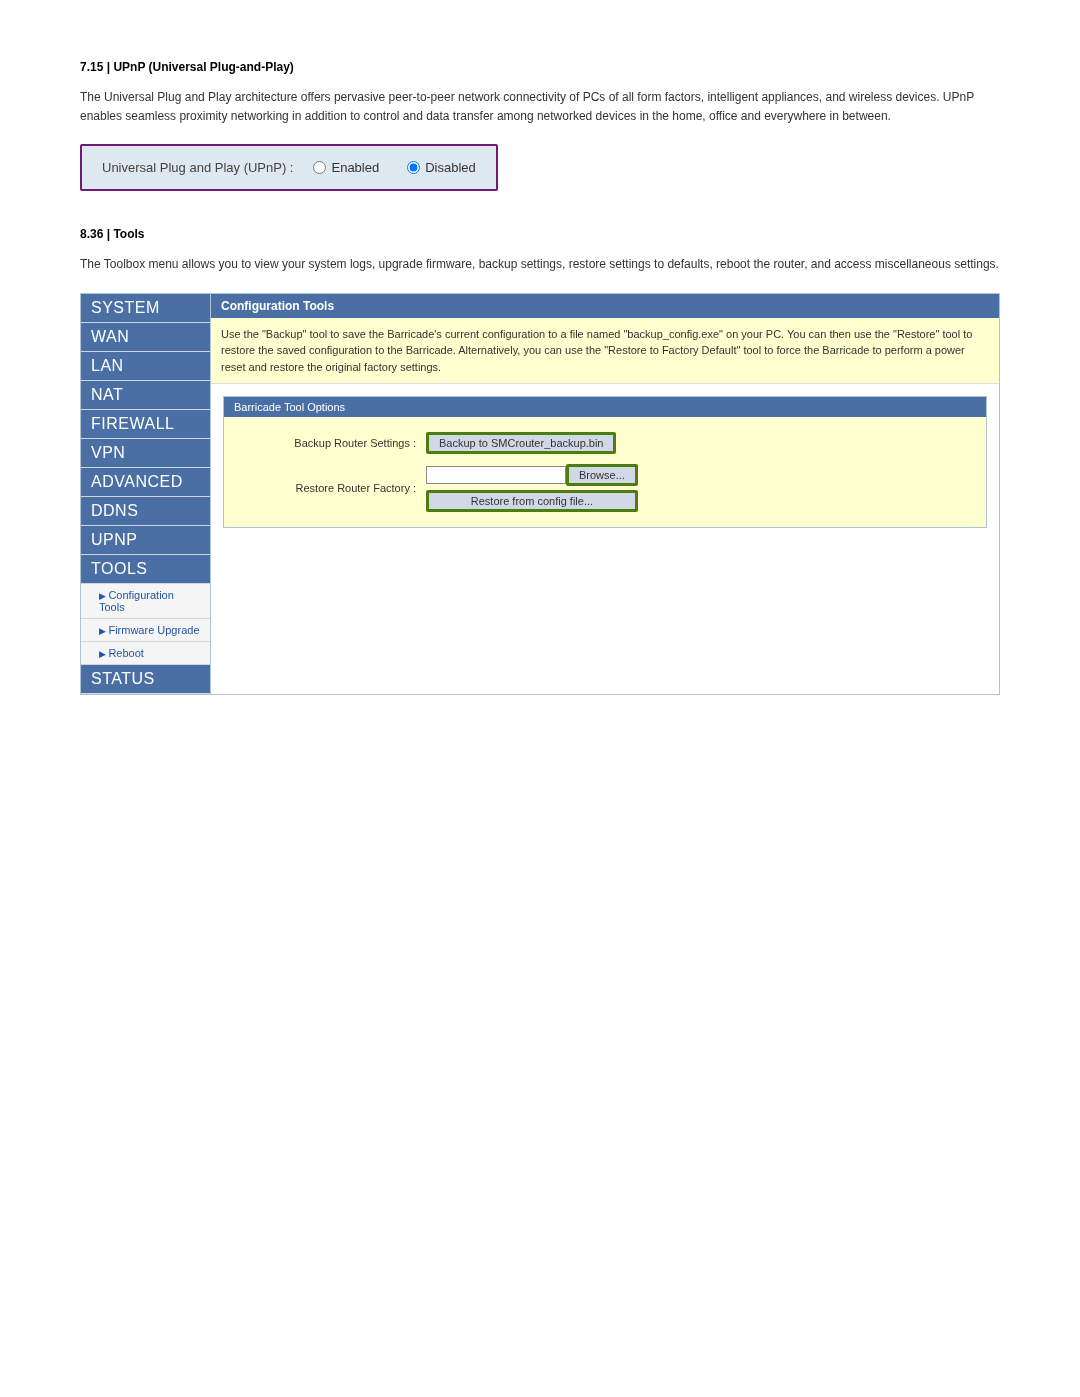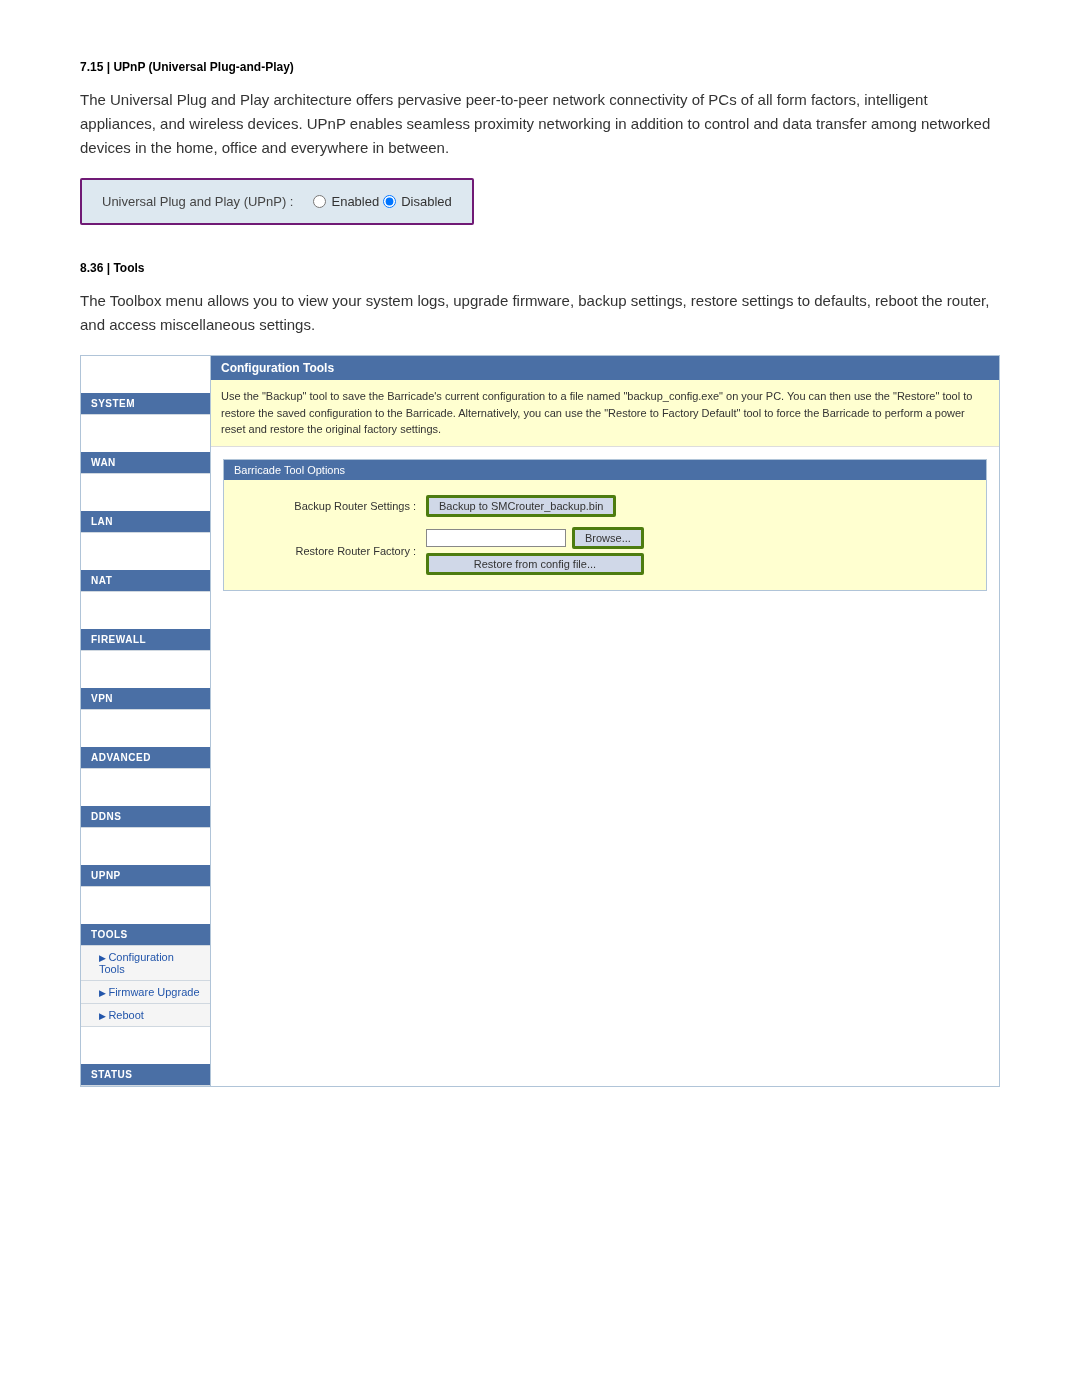--- a/index.html
+++ b/index.html
@@ -13,21 +13,21 @@
     }
 
     h2 {
       font-size: 12px;
       font-weight: bold;
       margin-bottom: 14px;
       color: #000;
     }
 
     p {
-      font-size: 15px;
+      font-size: 12px;
       line-height: 1.6;
       margin-bottom: 18px;
       color: #333;
     }
 
     .upnp-box {
       border: 2px solid #701a75;
       background: #dde8f0;
       padding: 14px 20px;
       display: inline-flex;
@@ -37,21 +37,21 @@
       border-radius: 2px;
     }
 
     .upnp-label {
       font-size: 13px;
       color: #444;
     }
 
     .radio-group {
       display: flex;
-      gap: 4px;
+      gap: 28px;
     }
 
     .radio-option {
       display: flex;
       align-items: center;
       gap: 5px;
       font-size: 13px;
       color: #333;
     }
 
@@ -78,25 +78,24 @@
       padding: 5px 10px;
       font-size: 11px;
       color: #333;
       border-bottom: 1px solid #d0d8e0;
       cursor: pointer;
     }
 
     .nav-item.section-header {
       background: #4a6fa5;
       color: #fff;
-      font-weight: bold;
-      font-size: 10px;
+      font-weight: normal;
+      font-size: 16px;
       text-transform: uppercase;
       letter-spacing: 0.5px;
-      margin-top: 37px;
     }
 
     .nav-item.section-header.tools-active {
       background: #4a6fa5;
     }
 
     .nav-item.sub-item {
       background: #f5f5f5;
       padding-left: 18px;
       font-size: 11px;
@@ -175,21 +174,20 @@
 
     .restore-group {
       display: flex;
       flex-direction: column;
       gap: 4px;
     }
 
     .restore-input {
       display: flex;
       align-items: center;
-      gap: 6px;
     }
 
     .restore-text-input {
       border: 1px solid #888;
       padding: 2px 4px;
       font-size: 11px;
       width: 140px;
       background: #fff;
     }
   </style>

